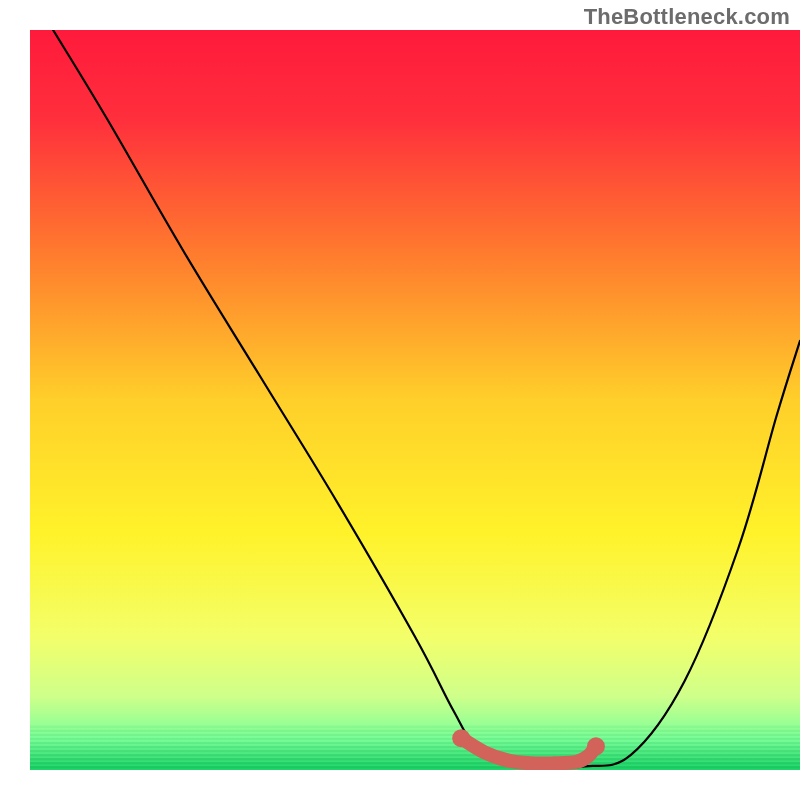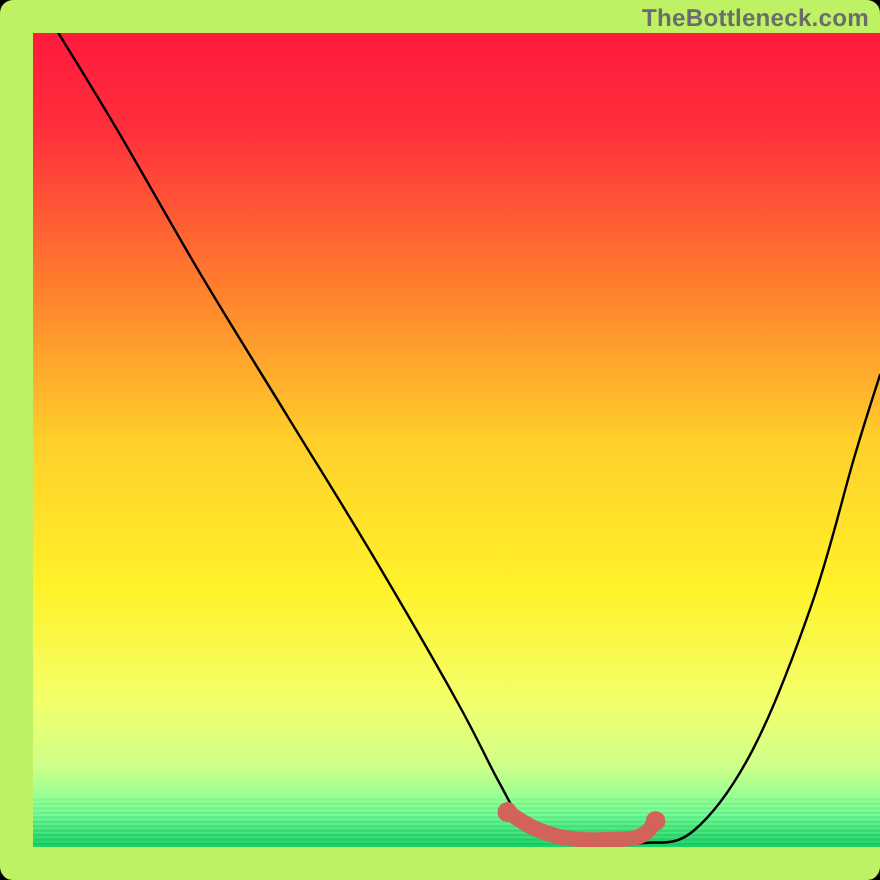--- a/index.html
+++ b/index.html
@@ -8,22 +8,21 @@
     width: 800px;
     height: 800px;
     background: #000;
     overflow: hidden;
     font-family: Arial, Helvetica, sans-serif;
   }
   .frame {
     position: relative;
     width: 800px;
     height: 800px;
-    background: #bef264;
-    border-radius: 12px;
+    background: #ffffff;
   }
   .attribution {
     position: absolute;
     top: 4px;
     right: 10px;
     color: #6c6c6c;
     font-size: 22px;
     font-weight: 600;
     letter-spacing: 0.2px;
     z-index: 10;

